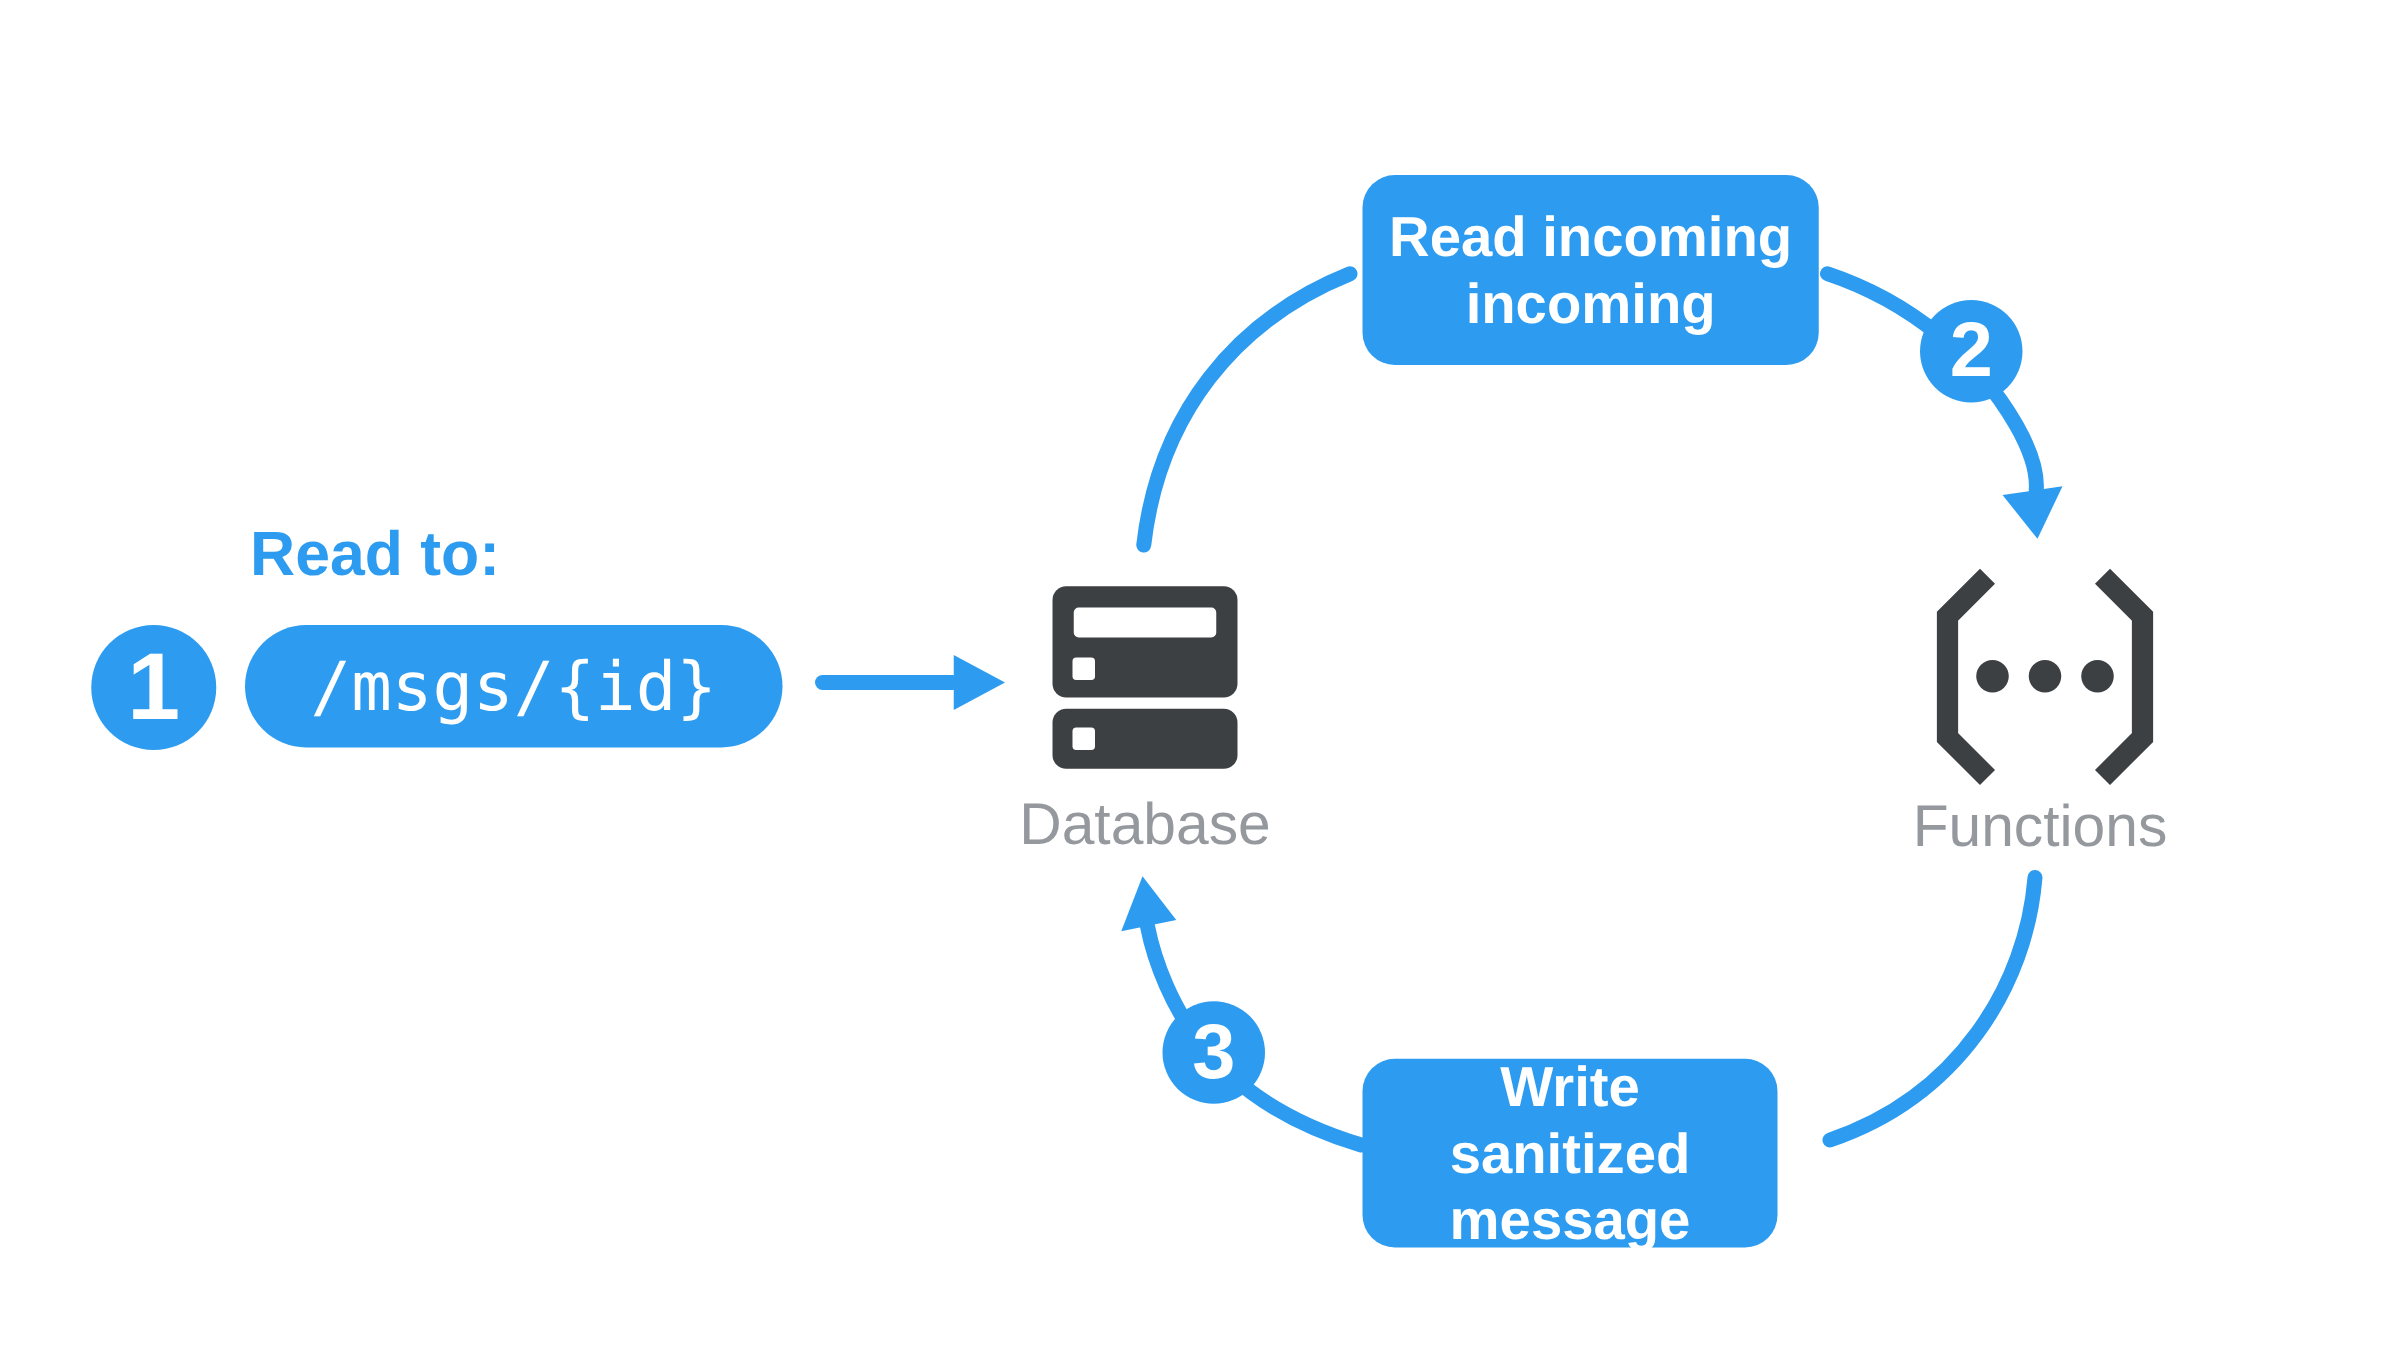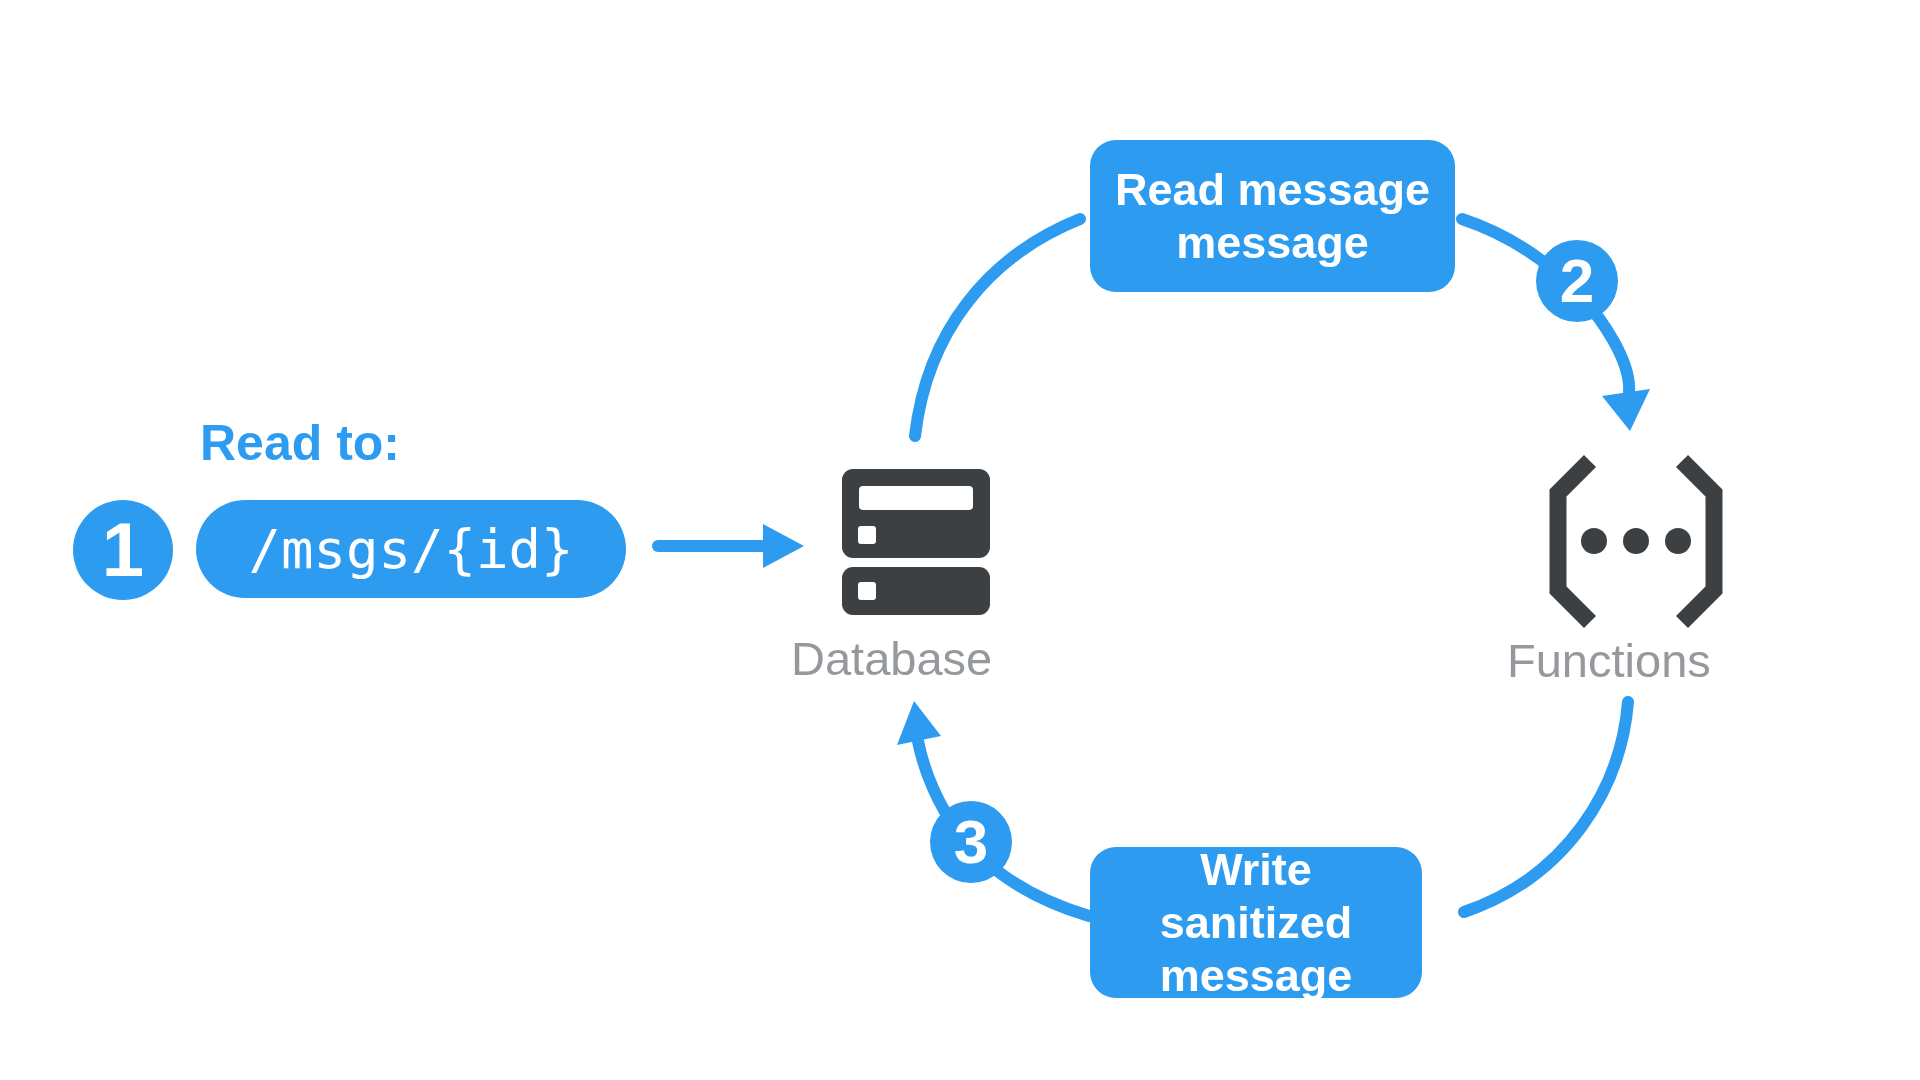--- a/index.html
+++ b/index.html
@@ -92,21 +92,21 @@
     padding: 0 10px;
     box-sizing: border-box;
   }
   #read-box  { left: 1090px; top: 140px; width: 365px; height: 152px; }
   #write-box { left: 1090px; top: 847px; width: 332px; height: 151px; }
   .node-label {
     position: absolute;
     color: var(--gray, #95999E);
     font-size: 47px;
     font-weight: 400;
-    text-align: left;
+    text-align: center;
     white-space: nowrap;
   }
   #db-label { left: 791px;  top: 631px; width: 250px; }
   #fn-label { left: 1507px; top: 633px; width: 250px; }
 </style>
 </head>
 <body>
 
 <div class="canvas">
 
@@ -143,21 +143,21 @@
   </svg>
 
   <div class="write-to">Read to:</div>
 
   <div class="badge" id="badge1">1</div>
 
   <div class="pill">
     <span>/msgs/{id}</span>
   </div>
 
-  <div class="flow-box" id="read-box">Read message message</div>
+  <div class="flow-box" id="read-box">Read incoming incoming</div>
 
   <div class="badge" id="badge2">2</div>
 
   <div class="flow-box" id="write-box">Write sanitized message</div>
 
   <div class="badge" id="badge3">3</div>
 
   <div class="node-label" id="db-label">Database</div>
 
   <div class="node-label" id="fn-label">Functions</div>

